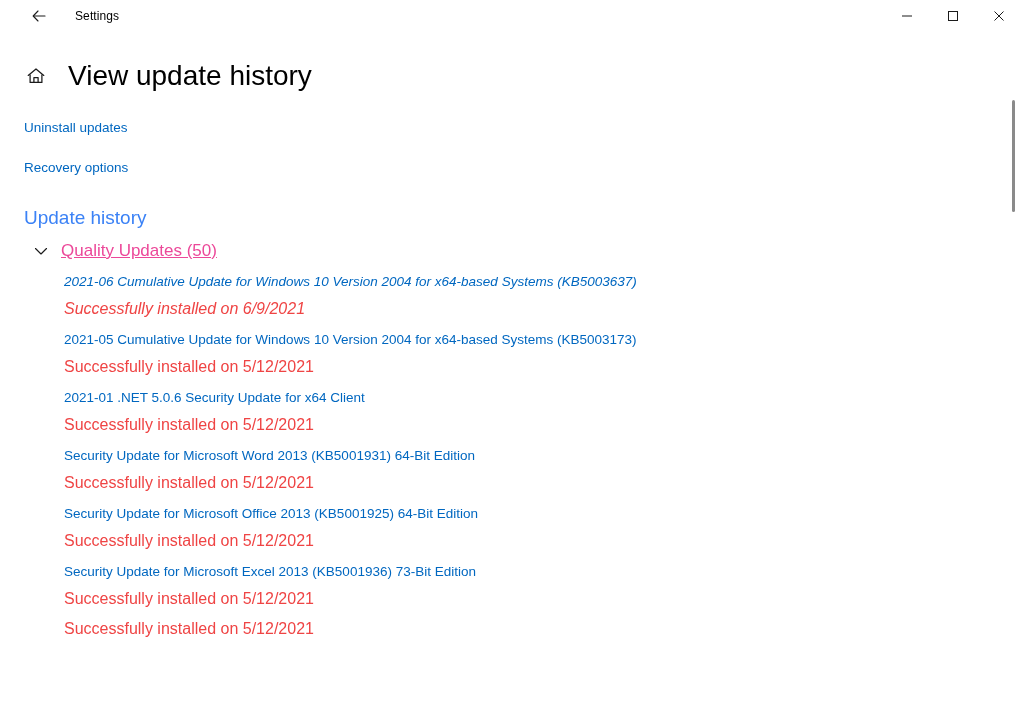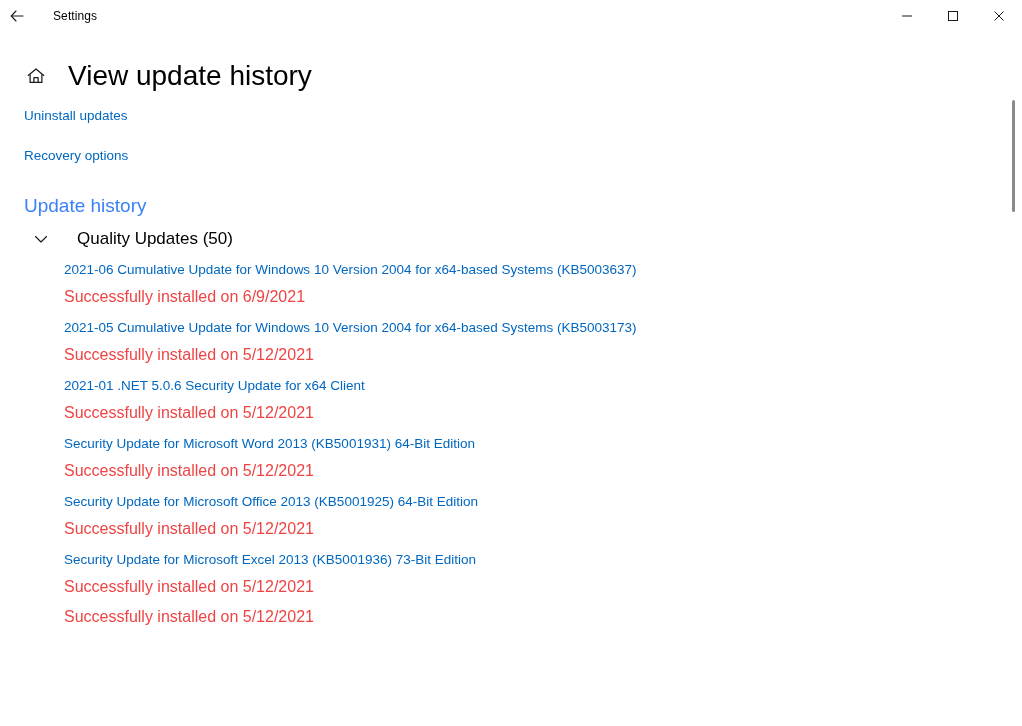--- a/index.html
+++ b/index.html
@@ -21,20 +21,22 @@
   .titlebar {
     height: 32px;
     display: flex;
     align-items: stretch;
     background: #ffffff;
     position: relative;
   }
   .titlebar-left {
     display: flex;
     align-items: center;
+    padding-left: 8px;
+    margin-left: 14px;
   }
   .back-button {
     width: 34px;
     height: 30px;
     display: flex;
     align-items: center;
     justify-content: center;
     cursor: default;
   }
   .back-button svg { display: block; }
@@ -85,21 +87,21 @@
     font-size: 28px;
     font-weight: 400;
     color: #000000;
     margin-left: 20px;
     line-height: 32px;
     white-space: nowrap;
   }
 
   .links-block {
     padding-left: 24px;
-    margin-top: 8px;
+    margin-top: 20px;
   }
   .page-link {
     display: inline-block;
     color: #0067c0;
     font-size: 13.5px;
     line-height: 18px;
     text-decoration: none;
     cursor: default;
   }
   .links-block .row + .row { margin-top: 21px; }
@@ -125,33 +127,34 @@
     width: 22px;
     height: 22px;
     display: flex;
     align-items: center;
     justify-content: center;
     flex: none;
   }
   .group-label {
     font-size: 17px;
     font-weight: 400;
-    color: #000000;
-    margin-left: 25px;
+    color: #ec4899;
+    margin-left: 9px;
     line-height: 22px;
+    text-decoration: underline;
   }
 
   .update-list {
     margin-top: 8px;
   }
   .update-item {
     padding-left: 64px;
     margin-top: 12px;
   }
-  .update-item:first-child { margin-top: 0; }
+  .update-item:first-child { margin-top: 0; font-style: italic; }
   .update-title {
     display: inline-block;
     color: #0067c0;
     font-size: 13.5px;
     line-height: 18px;
     text-decoration: none;
     cursor: default;
   }
   .update-status {
     font-size: 16px;

